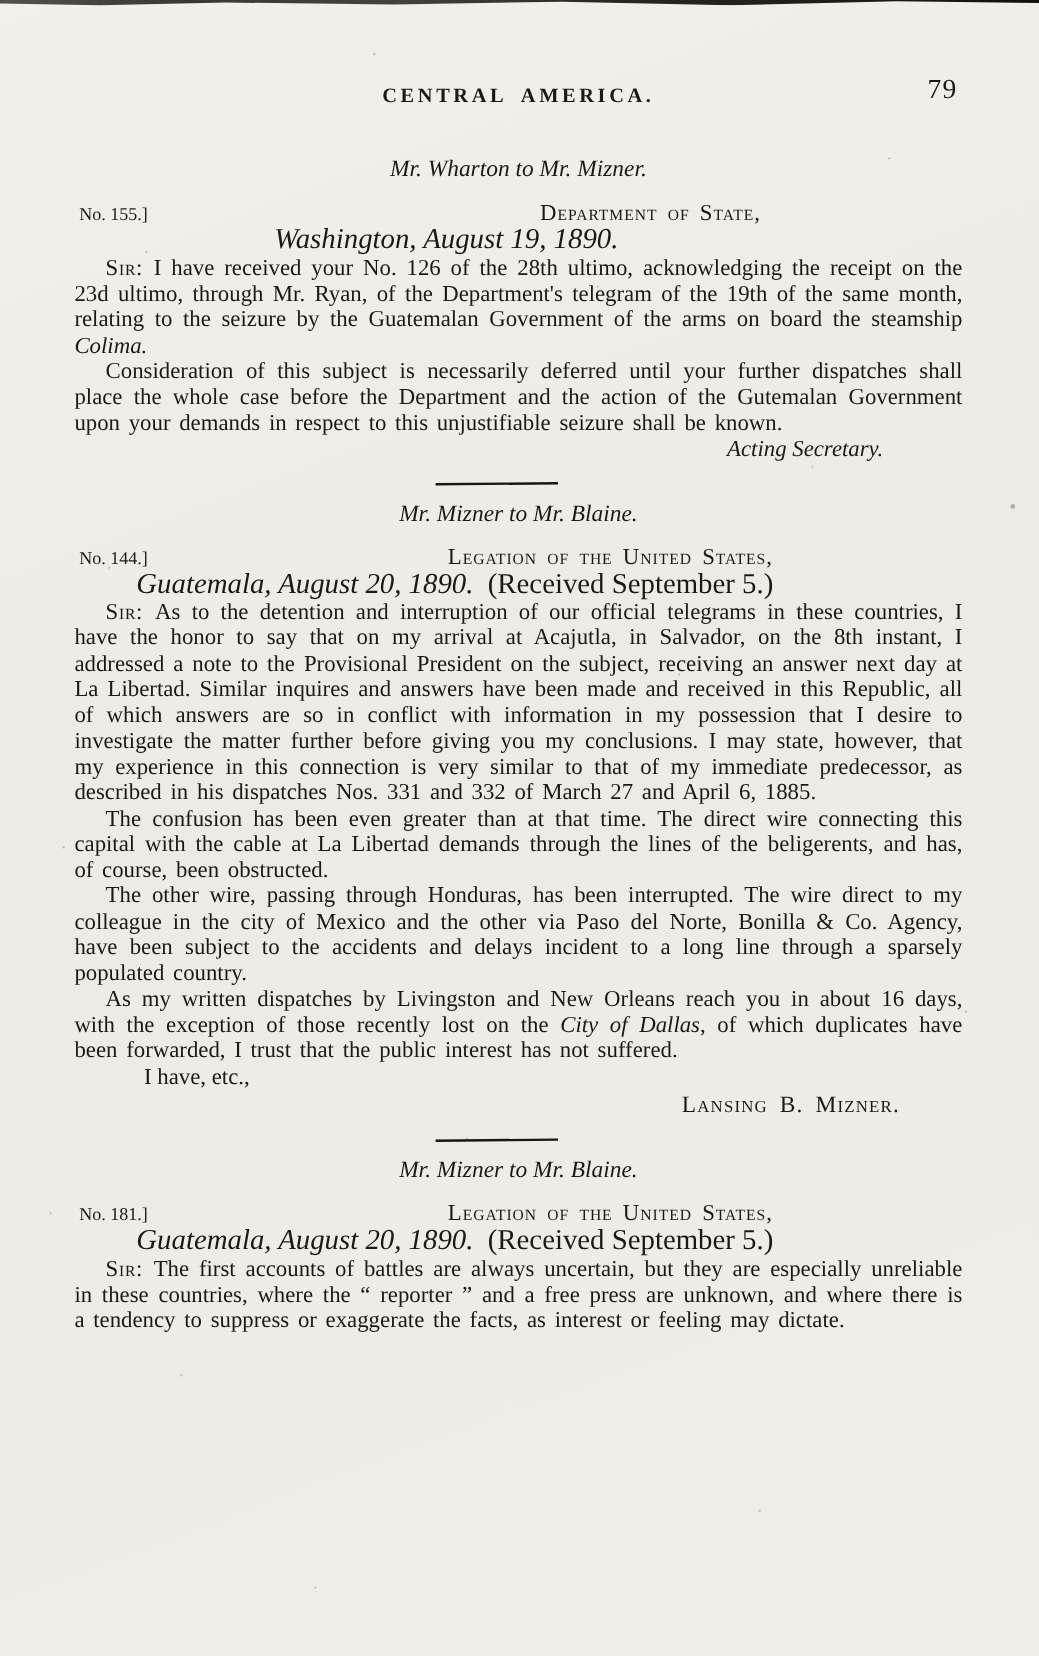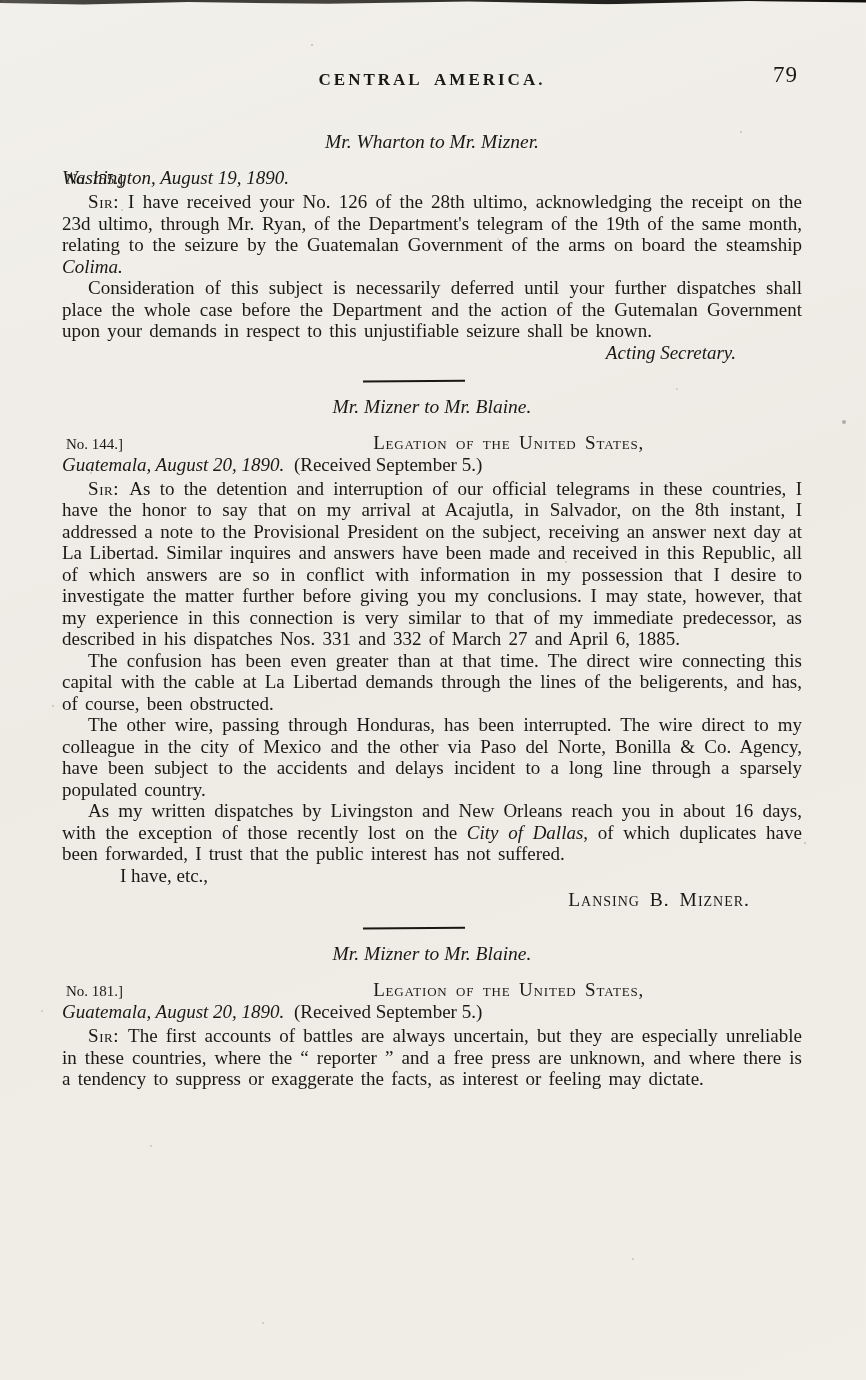--- a/index.html
+++ b/index.html
@@ -46,21 +46,21 @@
   .letter-1 .letter-title{margin-top:26px;}
   .letter-2 .letter-title,.letter-3 .letter-title{margin-top:13px;}
   .letterhead{position:relative;margin-top:13px;line-height:22px;}
   .doc-no{position:absolute;left:4px;top:1px;font-size:15px;}
   .office{
     text-align:right;font-size:19px;
     font-variant:small-caps;letter-spacing:0.8px;word-spacing:3px;
   }
   .letter-1 .office{margin-right:168px;}
   .letter-2 .office,.letter-3 .office{margin-right:158px;}
-  .dateline{text-align:left;font-size:19px;}
+  .dateline{text-align:center;font-size:24px;}
   .letter-1 .dateline{margin-right:120px;}
   .letter-2 .dateline,.letter-3 .dateline{margin-right:106px;}
   .paragraphs{margin-top:2px;}
   .paragraphs p{
     margin:0;font-size:19px;line-height:21.5px;
     text-align:justify;text-indent:26px;word-spacing:2.5px;
   }
   .sc{font-variant:small-caps;letter-spacing:0.6px;}
   .i{font-style:italic;}
   .closing{font-size:19px;line-height:21.5px;margin-left:58px;}
@@ -87,20 +87,21 @@
 
     <div class="running-head">
       <span class="running-title">CENTRAL AMERICA.</span>
       <span class="page-num">79</span>
     </div>
 
     <section class="letter letter-1">
       <h3 class="letter-title">Mr. Wharton to Mr. Mizner.</h3>
       <div class="letterhead">
         <span class="doc-no">No. 155.]</span>
+        <div class="office">Department of State,</div>
         <div class="dateline"><span class="i">Washington, August 19, 1890.</span></div>
       </div>
       <div class="paragraphs">
           <p><span class="sc">Sir: </span><span>I have received your No. 126 of the 28th ultimo, acknowledging the receipt on the 23d ultimo, through Mr. Ryan, of the Department's telegram of the 19th of the same month, relating to the seizure by the Guatemalan Government of the arms on board the steamship </span><span class="i">Colima.</span></p>
           <p><span>Consideration of this subject is necessarily deferred until your further dispatches shall place the whole case before the Department and the action of the Gutemalan Government upon your demands in respect to this unjustifiable seizure shall be known.</span></p>
         </div>
       <div class="sig-title">Acting Secretary.</div>
     </section>
 
     <div class="divider"></div>

